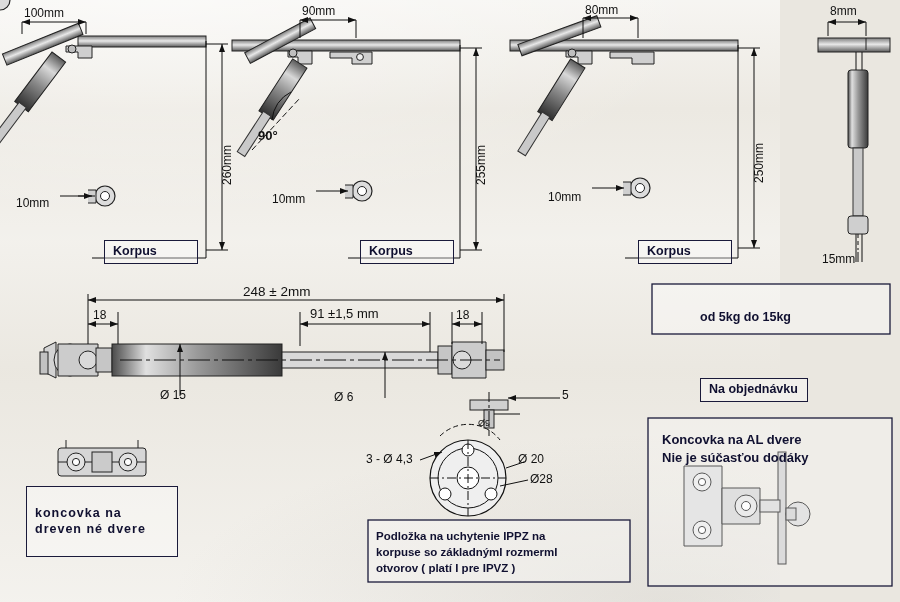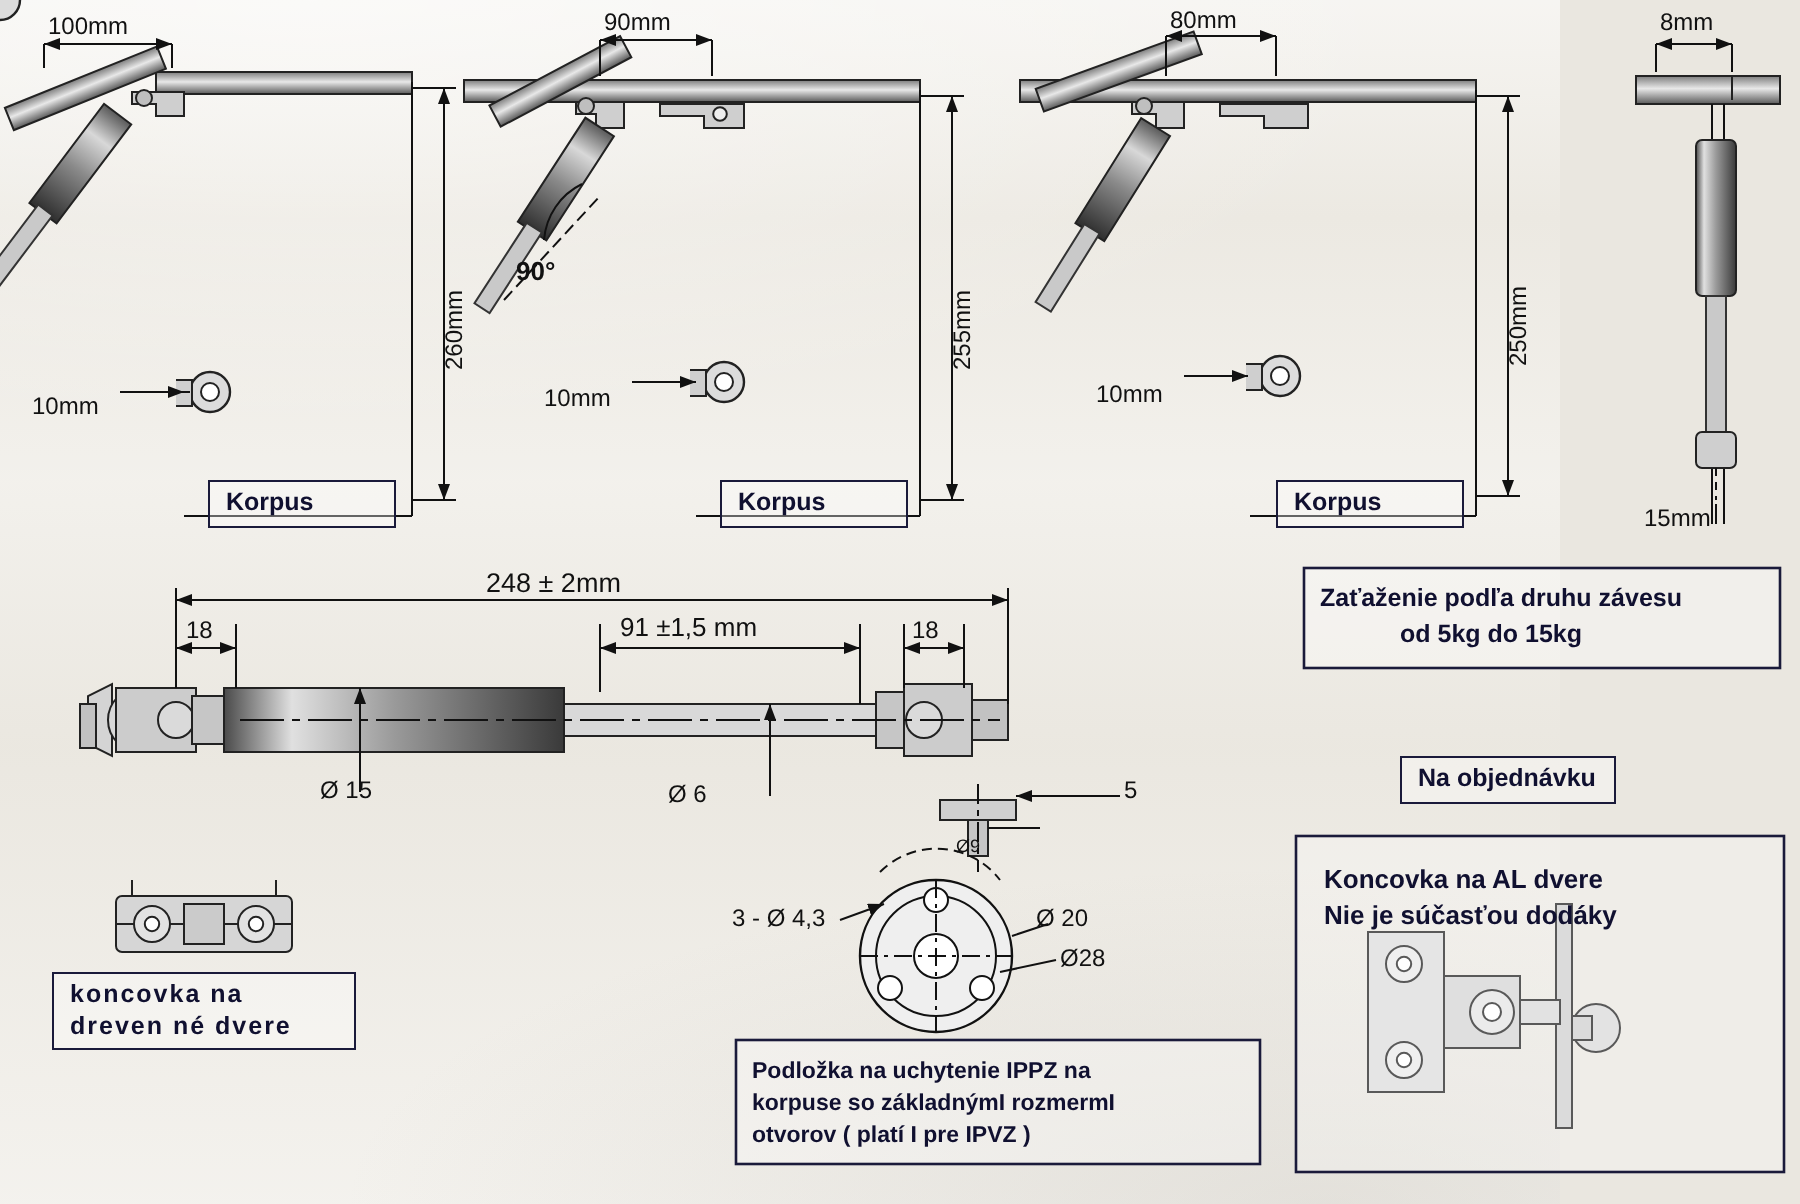--- a/index.html
+++ b/index.html
@@ -318,28 +318,27 @@
 
   <div class="lbl" style="left:243px;top:284px;font-size:13.5px;">248 ±  2mm</div>
   <div class="lbl dim" style="left:93px;top:308px;">18</div>
   <div class="lbl" style="left:310px;top:306px;font-size:13px;">91 ±1,5 mm</div>
   <div class="lbl dim" style="left:456px;top:308px;">18</div>
   <div class="lbl dim" style="left:160px;top:388px;">Ø 15</div>
   <div class="lbl dim" style="left:334px;top:390px;">Ø 6</div>
   <div class="lbl" style="left:478px;top:418px;font-size:9px;">Ø9</div>
   <div class="lbl dim" style="left:562px;top:388px;">5</div>
 
-  <div class="lbl" style="left:660px;top:292px;font-size:12.5px;font-weight:bold;color:#101030;">Zaťaženie podľa druhu závesu</div>
   <div class="lbl" style="left:700px;top:310px;font-size:12.5px;font-weight:bold;color:#101030;">od 5kg do 15kg</div>
 
   <div class="boxlbl" style="left:700px;top:378px;width:108px;">Na objednávku</div>
   <div class="lbl" style="left:662px;top:432px;font-size:13px;font-weight:bold;color:#101030;">Koncovka na AL  dvere</div>
   <div class="lbl" style="left:662px;top:450px;font-size:13px;font-weight:bold;color:#101030;">Nie je súčasťou dodáky</div>
 
-  <div class="boxlbl" style="left:26px;top:486px;width:152px;text-align:left;padding:3px 8px;letter-spacing:1px;">
+  <div class="boxlbl" style="left:26px;top:486px;width:152px;text-align:left;padding:19px 8px;letter-spacing:1px;">
     <div>koncovka na</div>
     <div>dreven né dvere</div>
   </div>
 
   <div class="lbl dim" style="left:366px;top:452px;">3 - Ø  4,3</div>
   <div class="lbl dim" style="left:518px;top:452px;">Ø 20</div>
   <div class="lbl dim" style="left:530px;top:472px;">Ø28</div>
 
   <div class="lbl" style="left:376px;top:530px;font-size:11.5px;font-weight:bold;color:#101030;">Podložka na uchytenie IPPZ na</div>
   <div class="lbl" style="left:376px;top:546px;font-size:11.5px;font-weight:bold;color:#101030;">korpuse so základnýmI rozmermI</div>

